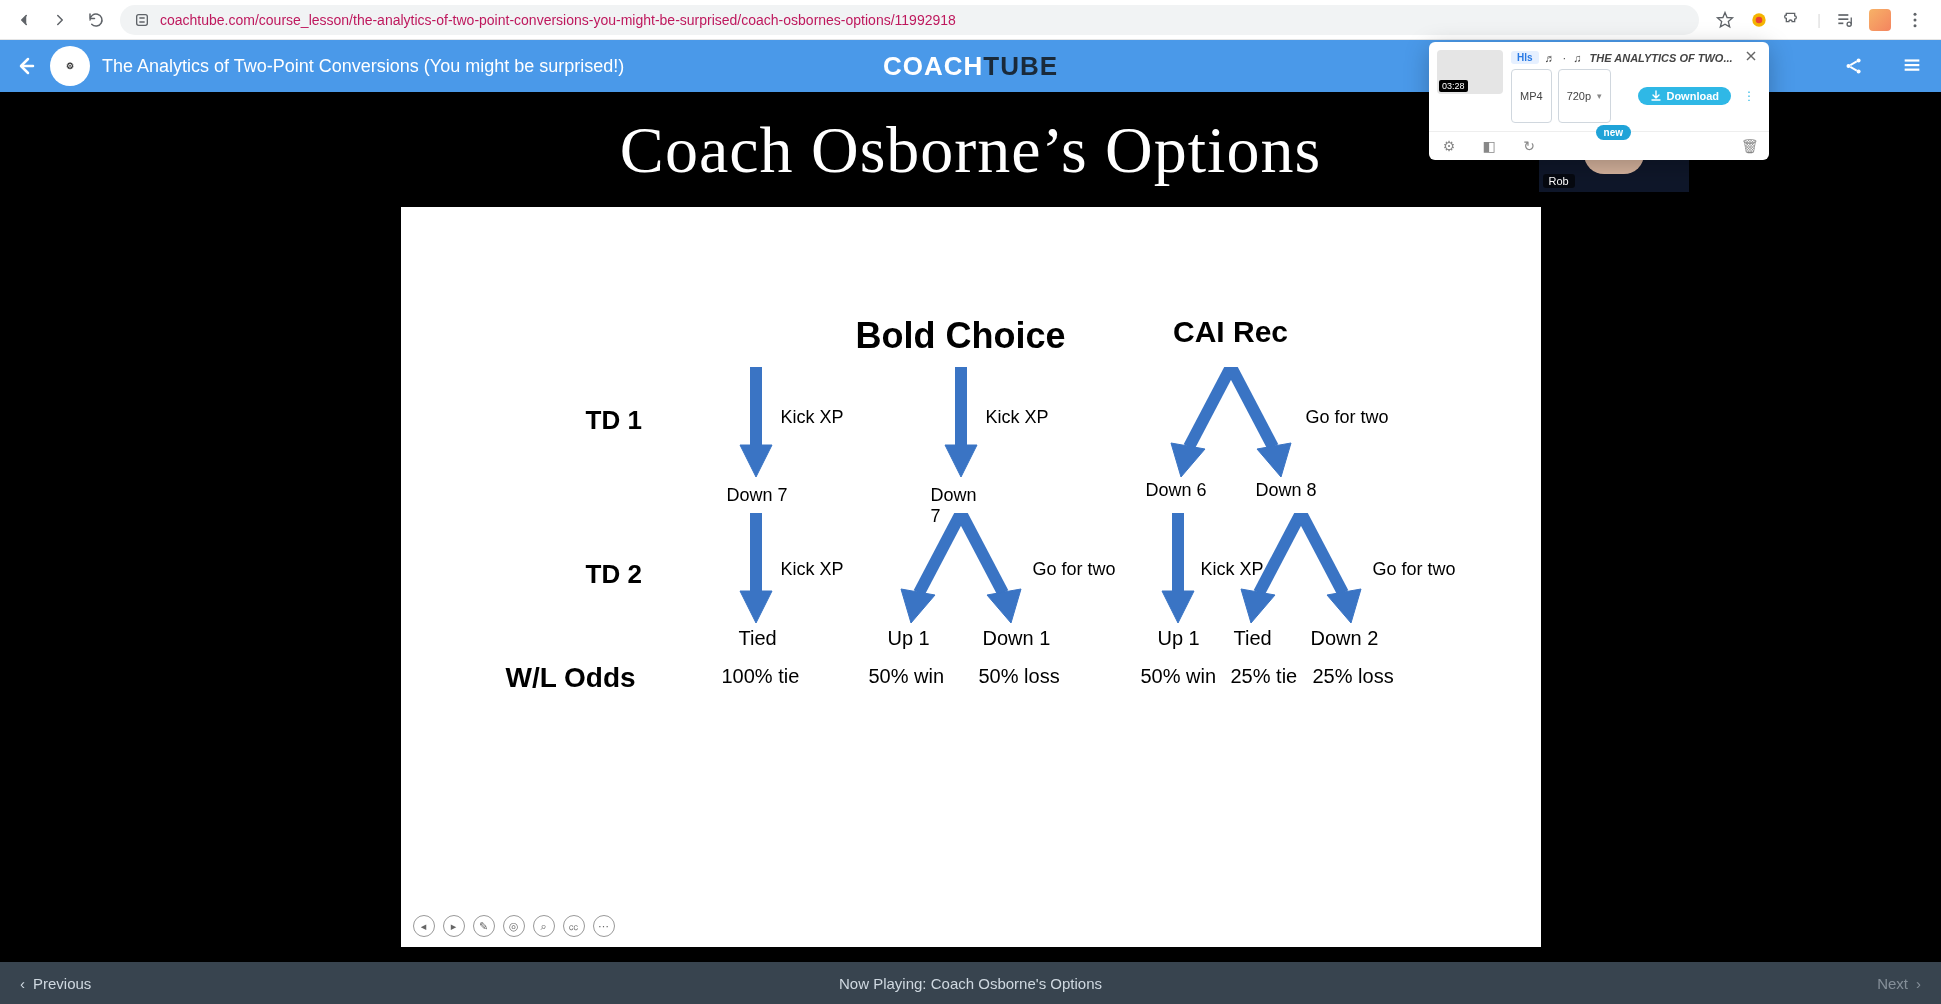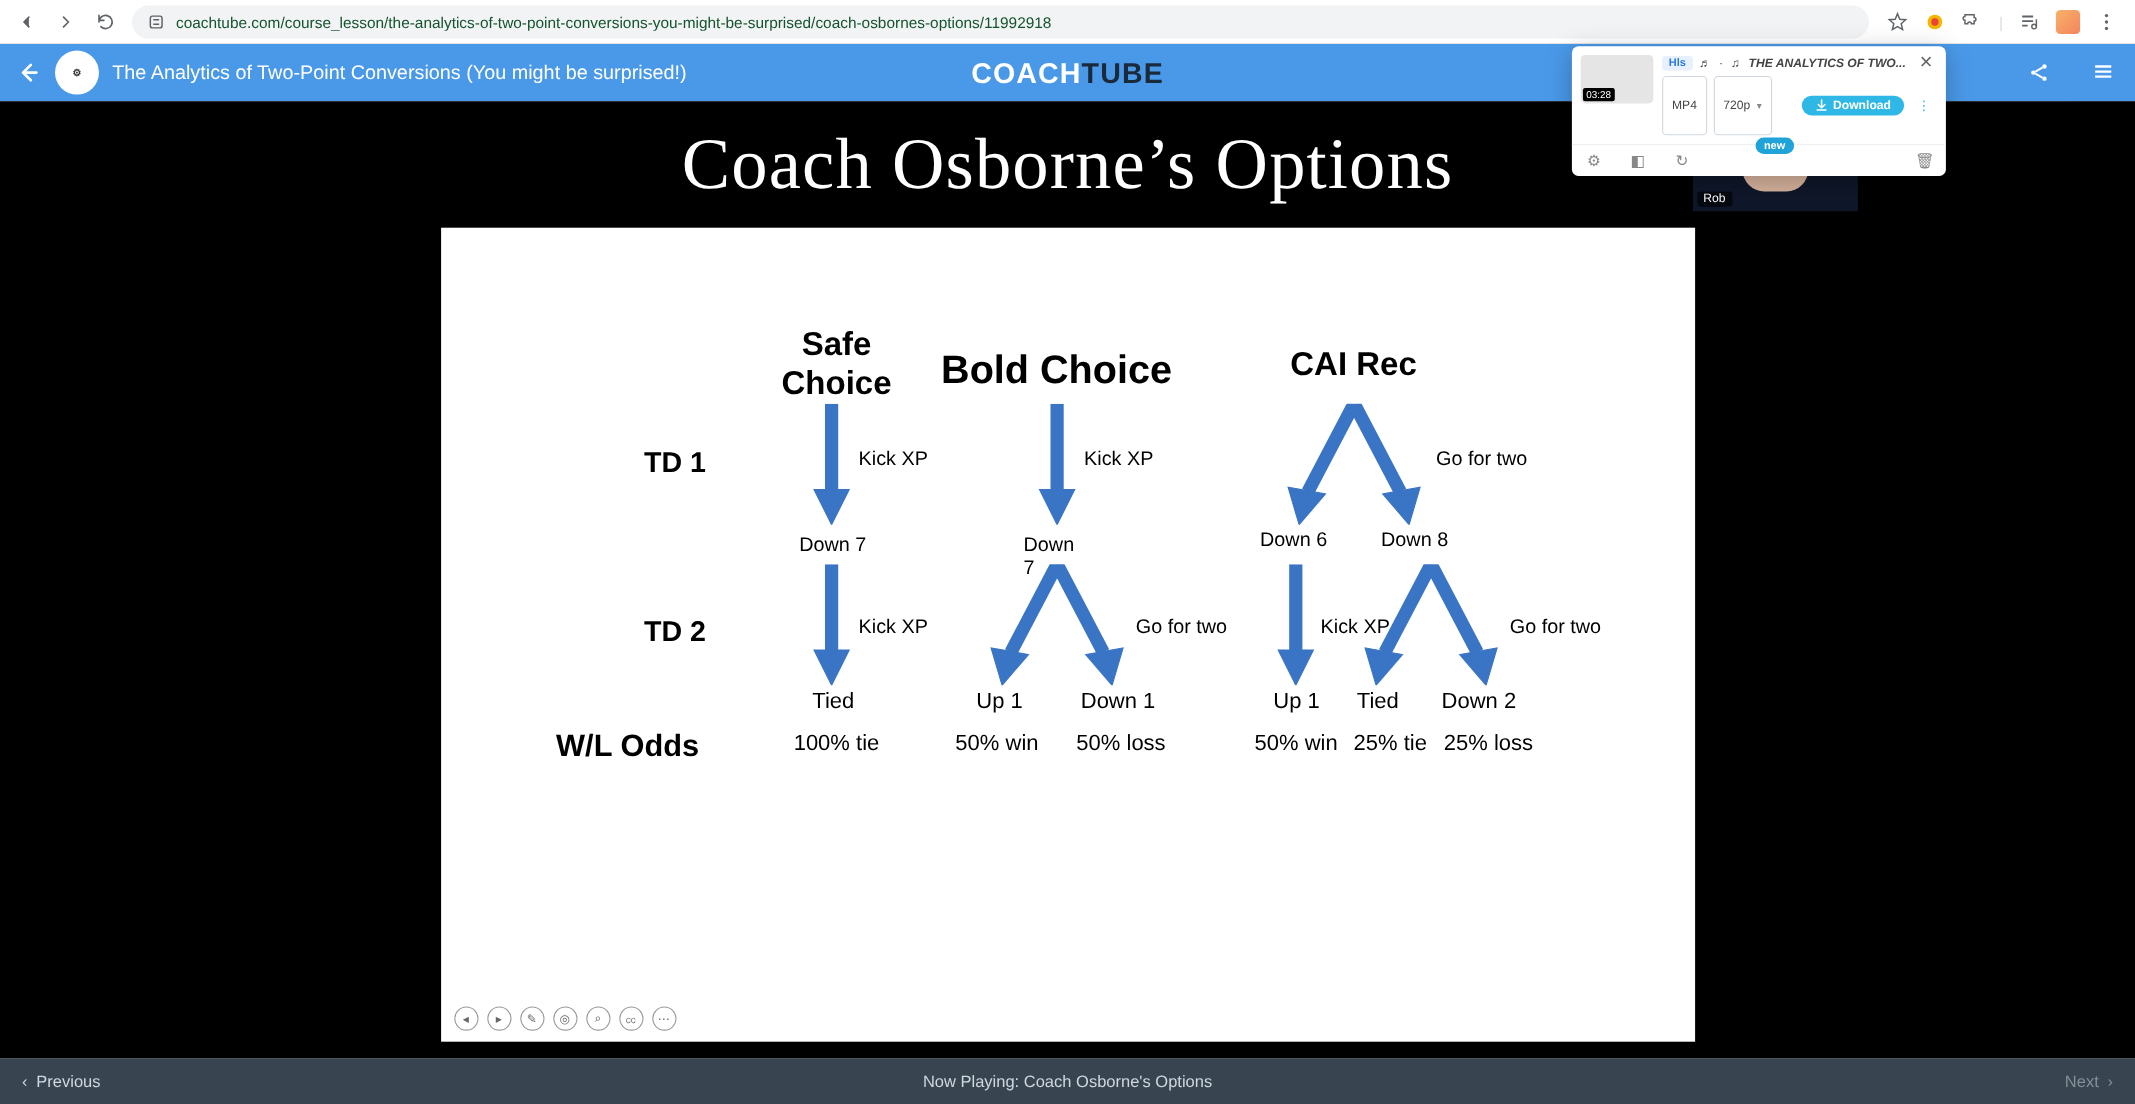--- a/index.html
+++ b/index.html
@@ -26,21 +26,21 @@
   .nav-btn svg { width: 18px; height: 18px; }
   .addr-bar {
     flex: 1;
     height: 30px;
     background: #f1f3f4;
     border-radius: 15px;
     display: flex;
     align-items: center;
     padding: 0 14px;
     gap: 10px;
-    color: #14532d;
+    color: #be185d;
     font-size: 14px;
     overflow: hidden;
   }
   .addr-bar .site-icon { width:16px; height:16px; flex:none; }
   .url-text { white-space: nowrap; overflow: hidden; text-overflow: ellipsis; }
   .right-icons { display:flex; align-items:center; gap:14px; padding:0 4px; }
   .right-icons .ico { width:20px; height:20px; display:flex; align-items:center; justify-content:center; color:#5f6368; }
   .avatar-sq { width:22px; height:22px; background:linear-gradient(135deg,#f7b267,#f4845f); border-radius:4px; }
 
   
@@ -420,21 +420,20 @@
   <div class="slide">
     <div class="slide-title">Coach Osborne’s Options</div>
 
     <div class="cam">
       <div class="face"></div>
       <div class="name">Rob</div>
     </div>
 
     <div class="white-board">
 
-      <div class="wb h-safe">Safe Choice</div>
       <div class="wb h-bold">Bold Choice</div>
       <div class="wb h-cai">CAI Rec</div>
 
       <div class="wb row-label r-td1">TD 1</div>
       <div class="wb row-label r-td2">TD 2</div>
       <div class="wb row-label r-odds">W/L Odds</div>
 
       <svg class="arrow-svg" style="left:335px;top:160px;" width="40" height="110" viewBox="0 0 40 110">
         <line x1="20" y1="0" x2="20" y2="80" stroke-width="12"></line>
         <polygon points="20,110 4,78 36,78"></polygon>

